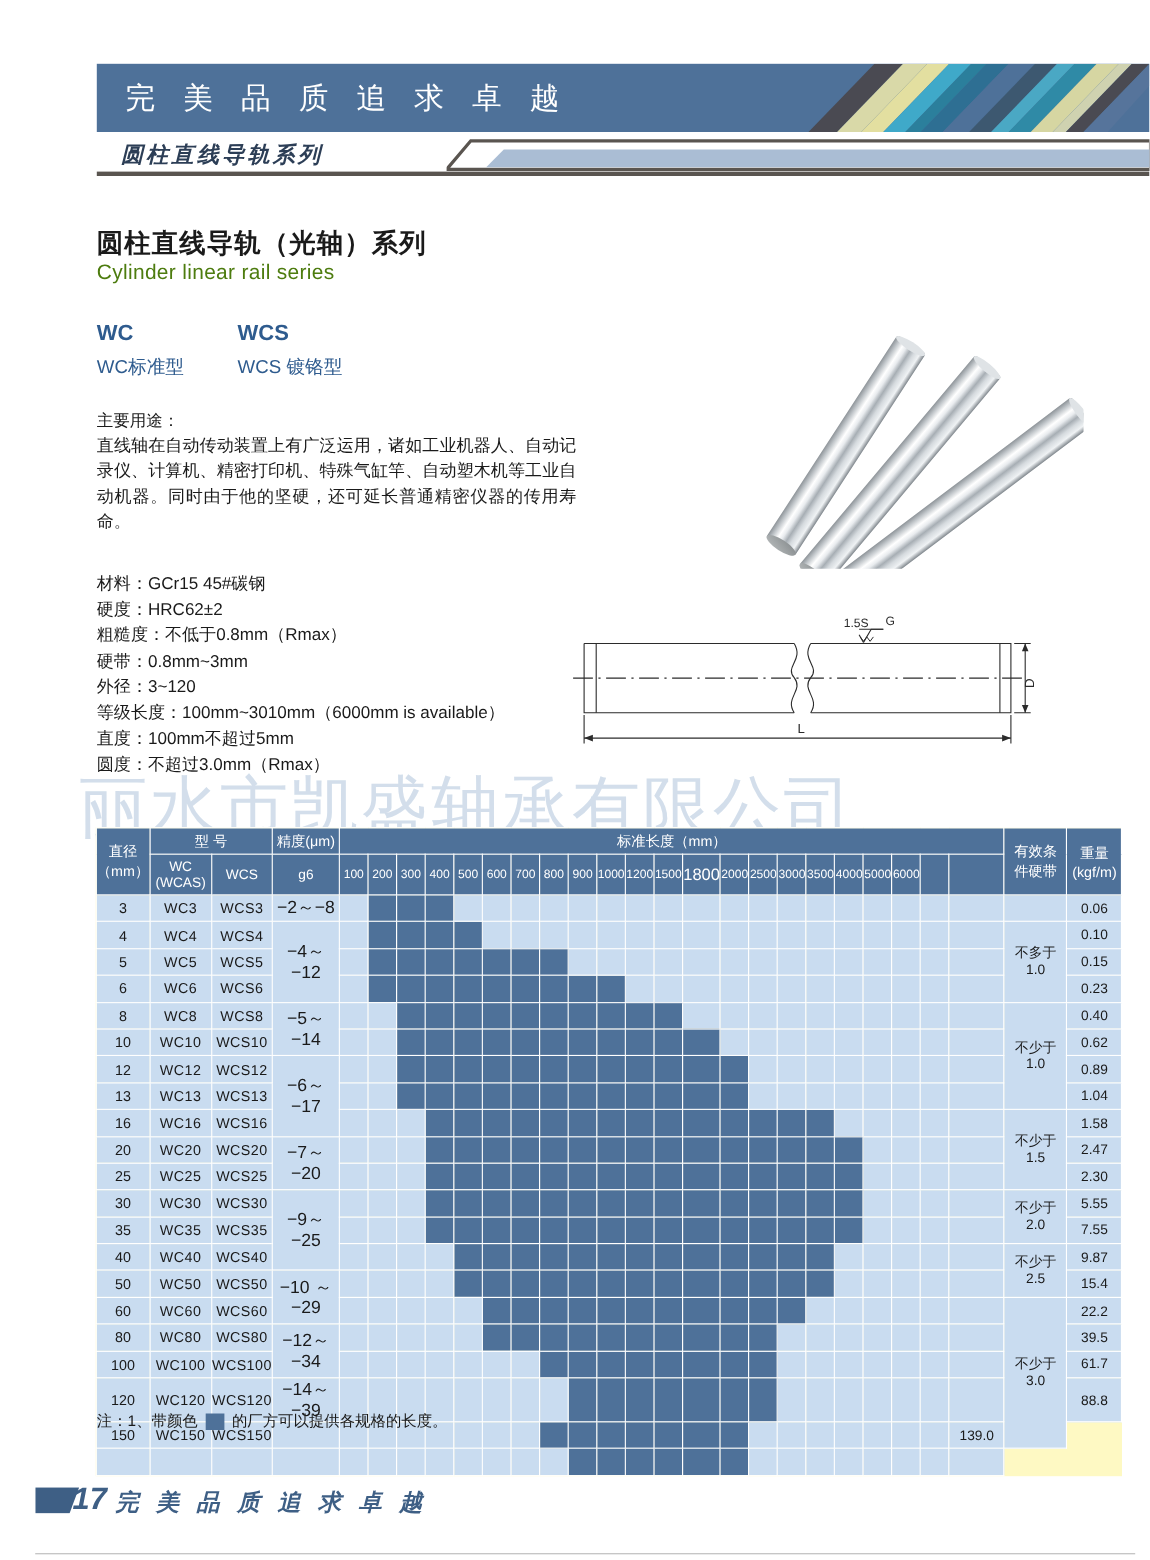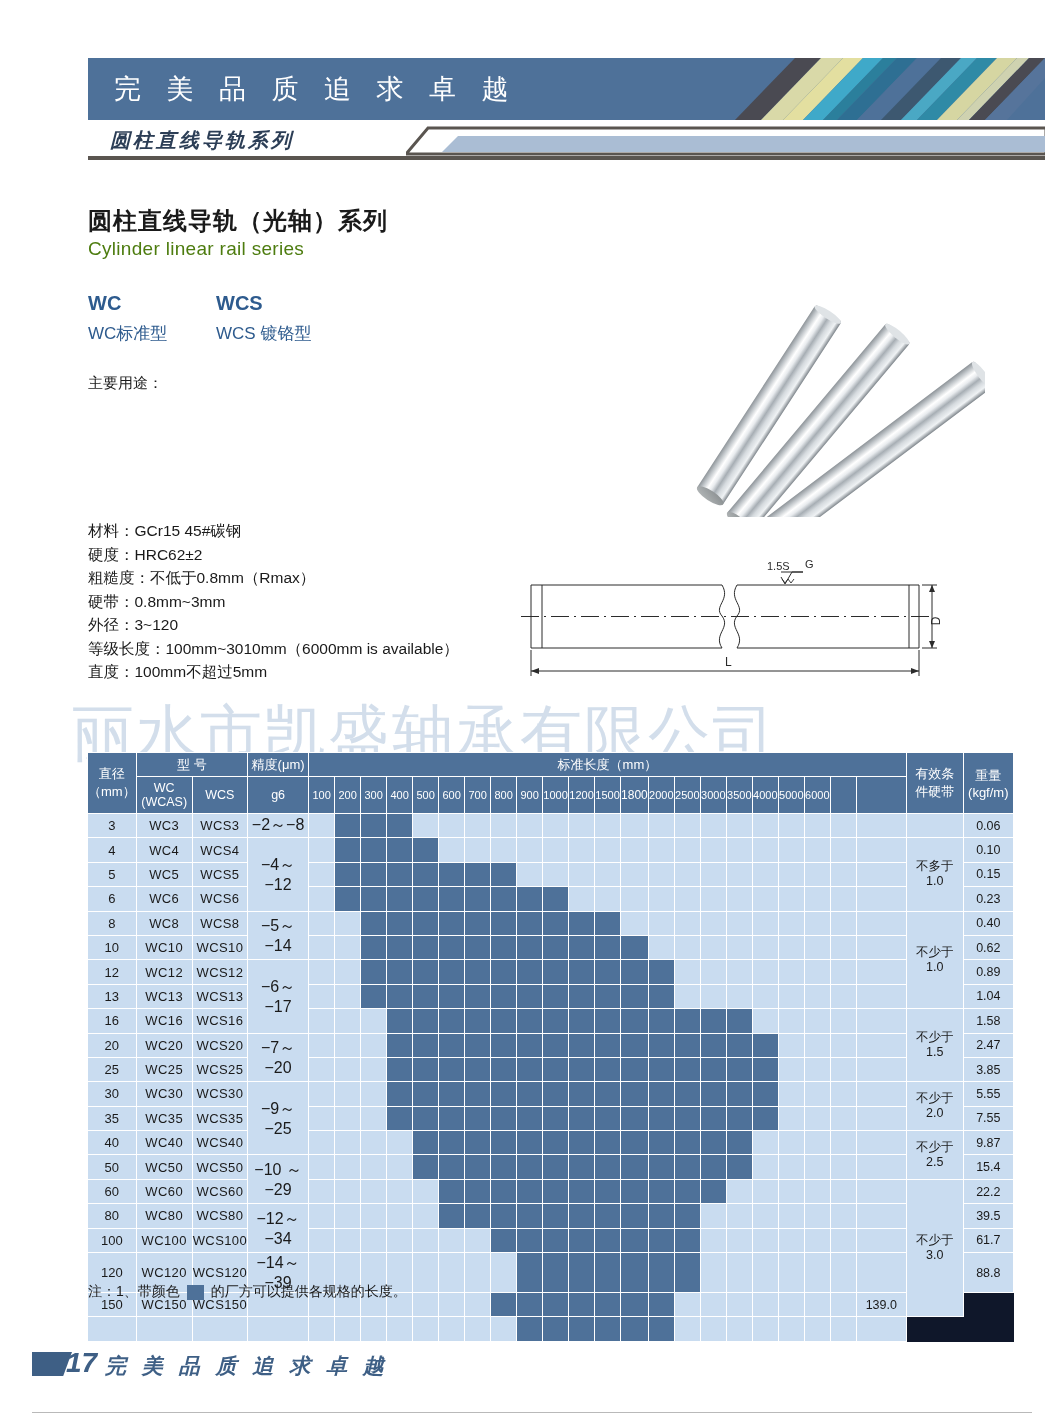--- a/index.html
+++ b/index.html
@@ -104,21 +104,21 @@
     font-size: 62px; color: #c7d6e6; opacity: 0.78;
     letter-spacing: 2px; white-space: nowrap;
     font-weight: 500; pointer-events: none;
   }
 
   
   .spec-table {
     position: absolute; left: 87px; top: 752px;
     border-collapse: collapse;
     font-size: 11.5px;
-    background: #0f172a;
+    background: #fef9c3;
   }
   .spec-table td, .spec-table th {
     border: 1px solid #ffffff;
     padding: 0; margin: 0;
     text-align: center; vertical-align: middle;
     font-weight: normal;
     color: #1a1a1a;
     background: #c9dcf0;
   }
   .spec-table thead td, .spec-table thead th {
@@ -213,30 +213,32 @@
 <div class="page-title">圆柱直线导轨（光轴）系列</div>
 <div class="page-title-en">Cylinder linear rail series</div>
 
 <div class="model-a-code">WC</div>
 <div class="model-b-code">WCS</div>
 <div class="model-a-name">WC标准型</div>
 <div class="model-b-name">WCS 镀铬型</div>
 
 <div class="usage">
   <div class="usage-label">主要用途：</div>
+  <div class="usage-body">直线轴在自动传动装置上有广泛运用，诸如工业机器人、自动记录仪、计算机、精密打印机、特殊气缸竿、自动塑木机等工业自动机器。同时由于他的坚硬，还可延长普通精密仪器的传用寿命。</div>
 </div>
 
 <div class="specs">
   <div class="spec-line">材料：GCr15  45#碳钢</div>
   <div class="spec-line">硬度：HRC62±2</div>
   <div class="spec-line">粗糙度：不低于0.8mm（Rmax）</div>
   <div class="spec-line">硬带：0.8mm~3mm</div>
   <div class="spec-line">外径：3~120</div>
   <div class="spec-line">等级长度：100mm~3010mm（6000mm is available）</div>
   <div class="spec-line">直度：100mm不超过5mm</div>
+  <div class="spec-line">圆度：不超过3.0mm（Rmax）</div>
 </div>
 
 <svg class="photo" viewBox="0 0 400 255">
   <defs>
     <linearGradient id="rodg" x1="0" y1="0" x2="0" y2="1">
       <stop offset="0%" stop-color="#8e9499"></stop>
       <stop offset="14%" stop-color="#c3c8cc"></stop>
       <stop offset="30%" stop-color="#ffffff"></stop>
       <stop offset="42%" stop-color="#e8ebee"></stop>
       <stop offset="56%" stop-color="#a7aeb4"></stop>
@@ -338,21 +340,21 @@
         <td class="c-len" style="font-size: 11px;">300</td>
         <td class="c-len" style="font-size: 11px;">400</td>
         <td class="c-len" style="font-size: 11px;">500</td>
         <td class="c-len" style="font-size: 11px;">600</td>
         <td class="c-len" style="font-size: 11px;">700</td>
         <td class="c-len" style="font-size: 11px;">800</td>
         <td class="c-len" style="font-size: 11px;">900</td>
         <td class="c-len" style="font-size: 11px;">1000</td>
         <td class="c-len" style="font-size: 11px;">1200</td>
         <td class="c-len" style="font-size: 11px;">1500</td>
-        <td class="c-len" style="font-size: 12px;">1800</td>
+        <td class="c-len" style="font-size: 15px;">1800</td>
         <td class="c-len" style="font-size: 11px;">2000</td>
         <td class="c-len" style="font-size: 11px;">2500</td>
         <td class="c-len" style="font-size: 11px;">3000</td>
         <td class="c-len" style="font-size: 11px;">3500</td>
         <td class="c-len" style="font-size: 11px;">4000</td>
         <td class="c-len" style="font-size: 11px;">5000</td>
         <td class="c-len" style="font-size: 11px;">6000</td>
         <td class="c-len" style="font-size: 11px;"></td>
         <td class="c-len" style="font-size: 11px;"></td>
       </tr>
@@ -774,21 +776,21 @@
         <td class="c-len on"></td>
         <td class="c-len on"></td>
         <td class="c-len on"></td>
         <td class="c-len on"></td>
         <td class="c-len on"></td>
         <td class="c-len off"></td>
         <td class="c-len off"></td>
         <td class="c-len off"></td>
         <td class="c-len off"></td>
         <td class="c-wt wt-cell">
-          <div>3.85</div>
+          <div>2.30</div>
         </td>
       </tr>
       <tr>
         <td class="c-dia dia-cell">
           <div>30</div>
         </td>
         <td class="c-wc mdl-cell">
           <div>WC30</div>
         </td>
         <td class="c-wcs mdl-cell">

